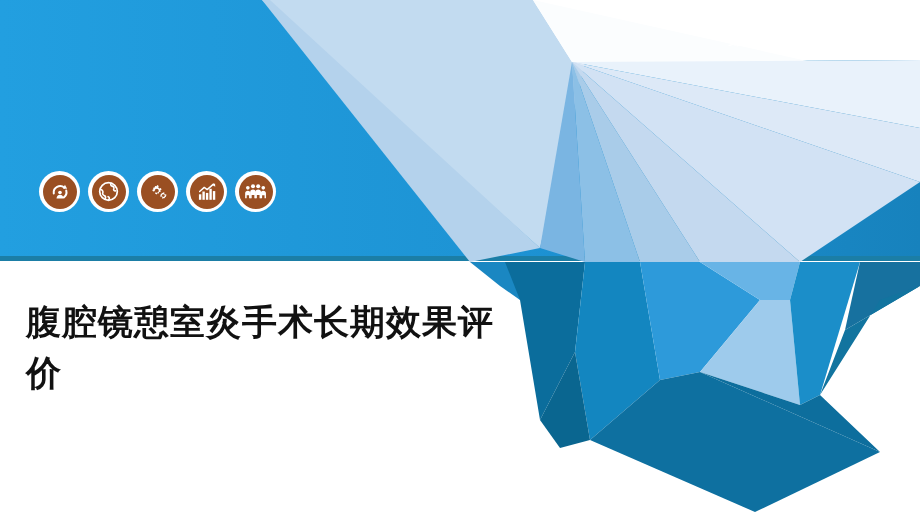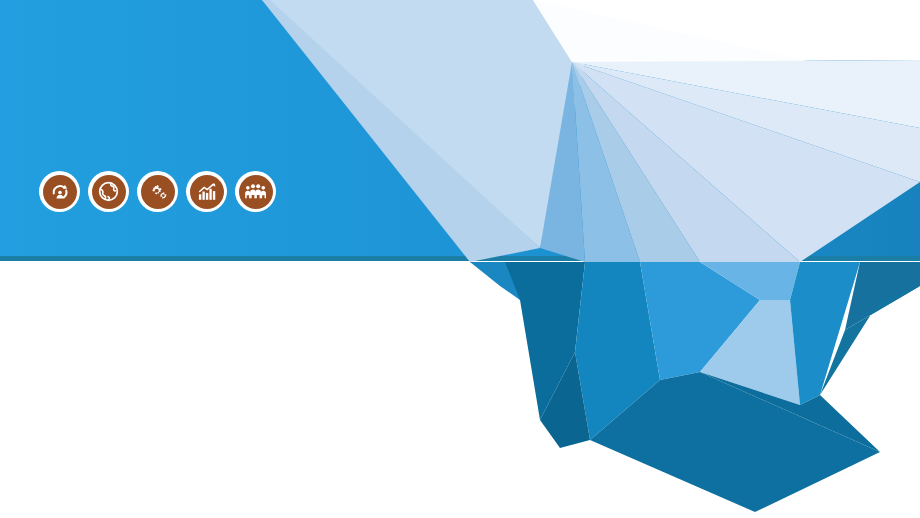--- a/index.html
+++ b/index.html
@@ -208,14 +208,15 @@
             <path d="M11.8 19v-6.1c0-1.8 1.3-2.9 3-2.9s3 1.1 3 2.9V19h-1.6v-3.4h-2.8v3.4z"></path>
             <circle cx="20.1" cy="8.2" r="1.9"></circle>
             <path d="M17.3 19v-5.1c0-1.6 1.2-2.6 2.8-2.6s2.8 1 2.8 2.6V19h-1.5v-3h-2.5v3z"></path>
           </g>
         </svg>
       </span>
     </div>
 
   </div>
 
+  <div id="title">腹腔镜憩室炎手术长期效果评价</div>
 
 </div>
 
 </body></html>

